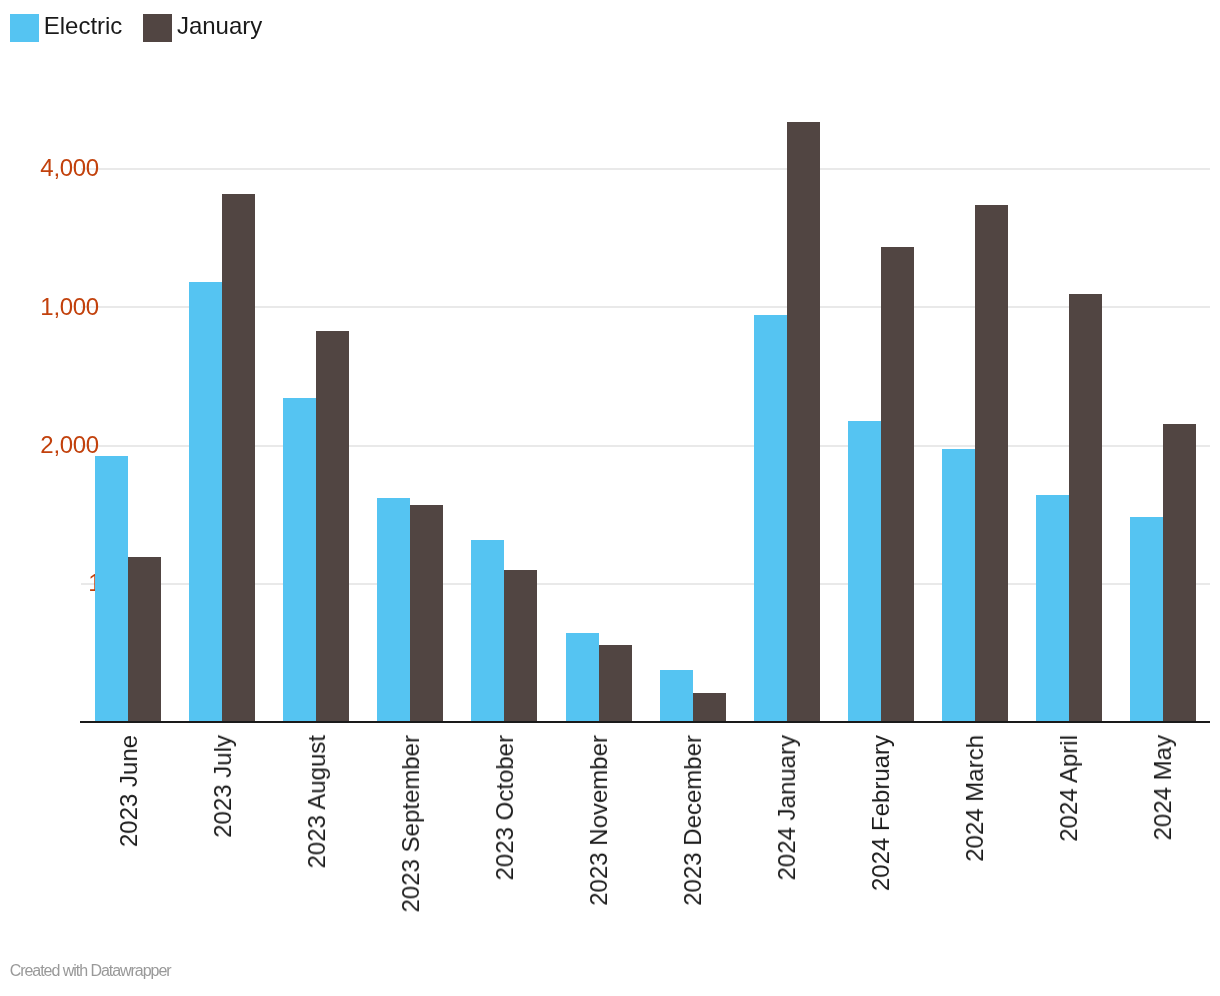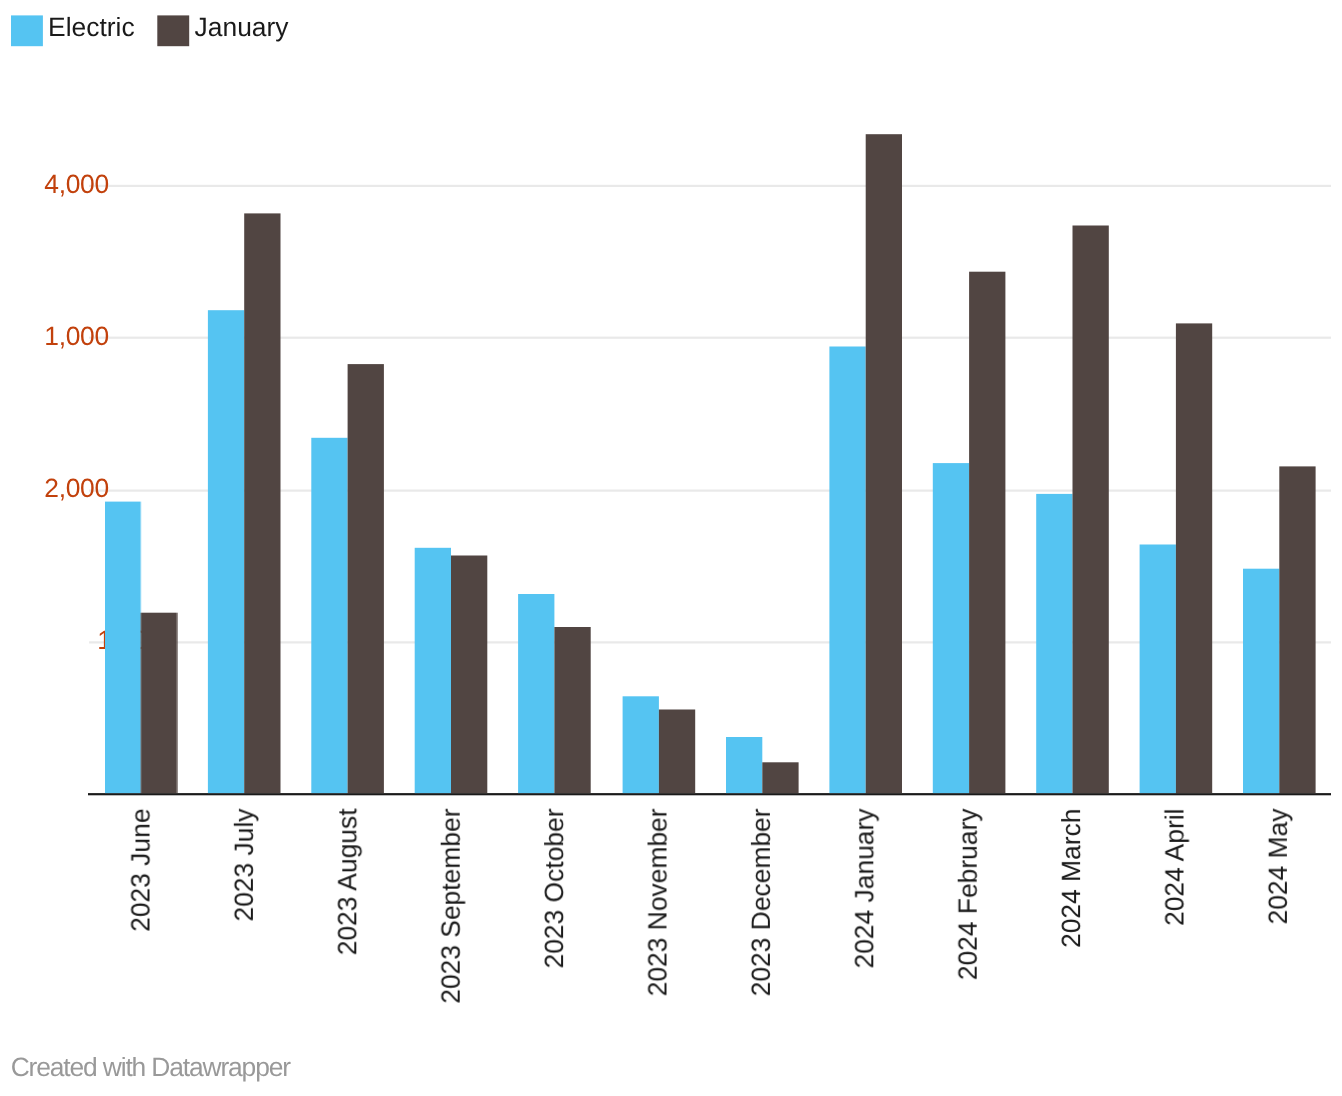--- a/index.html
+++ b/index.html
@@ -45,21 +45,21 @@
   .bar-electric { left:0;    background:#55c4f2; }
   .bar-diesel   { left:33px; background:#514542; }
 
   .xtick { position:absolute; left:33.5px; top:735px; pointer-events:auto;
            font-size:24px; line-height:24px; color:#1a1a1a;
            white-space:nowrap; transform-origin:0 0;
            transform:translateZ(0) rotate(-90deg) translate(-100%, -50%); }
 
   
   #credit { position:absolute; left:9.7px; top:958.8px;
-            font-size:24px; line-height:24px; color:#999999;
+            font-size:16px; line-height:24px; color:#999999;
             white-space:nowrap; letter-spacing:-1.04px;
             transform:translateZ(0); }
 </style>
 </head>
 <body>
 
 <div id="root">
 
   <div id="legend">
     <div class="legend-item" id="legend-item-electric">

